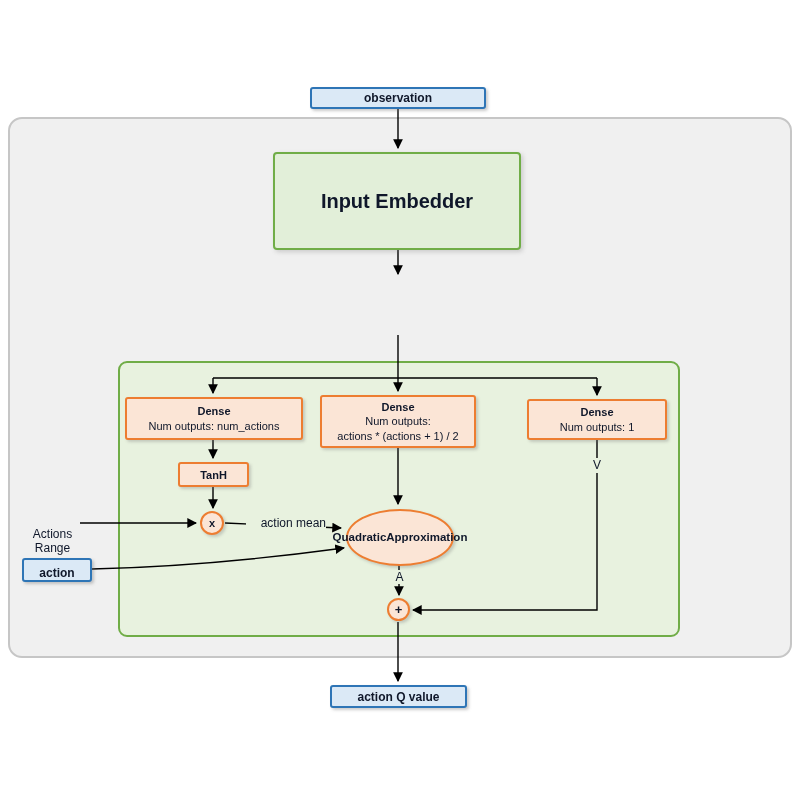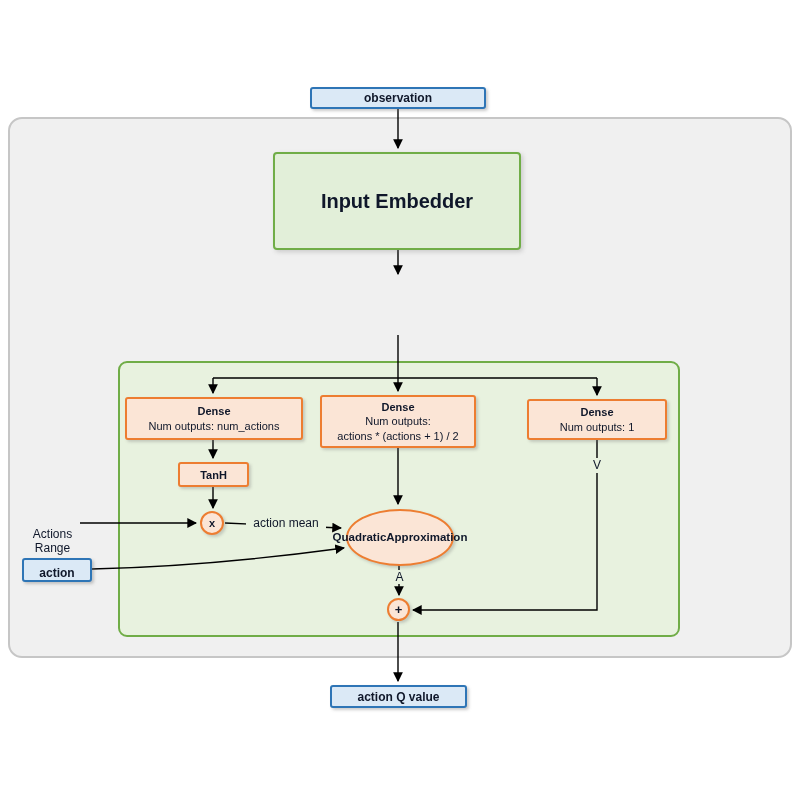--- a/index.html
+++ b/index.html
@@ -109,19 +109,19 @@
 
   <div class="abs node blue-node" style="left:330px;top:685px;width:137px;height:23px;">
     <span>action Q value</span>
   </div>
 
   <div class="abs small-label" style="left:25px;top:508px;width:55px;margin-top:19px;">
     <div>Actions</div>
     <div>Range</div>
   </div>
 
-  <div class="abs small-label masked" style="left:246px;top:516px;width:80px;height:14px;">action mean</div>
+  <div class="abs small-label masked" style="left:246px;top:516px;width:80px;height:14px;text-align:right;">action mean</div>
 
   <div class="abs small-label masked" style="left:589px;top:458px;width:16px;height:15px;">V</div>
 
   <div class="abs small-label masked" style="left:392px;top:570px;width:15px;height:14px;">A</div>
 
 </div>
 
 </body></html>

